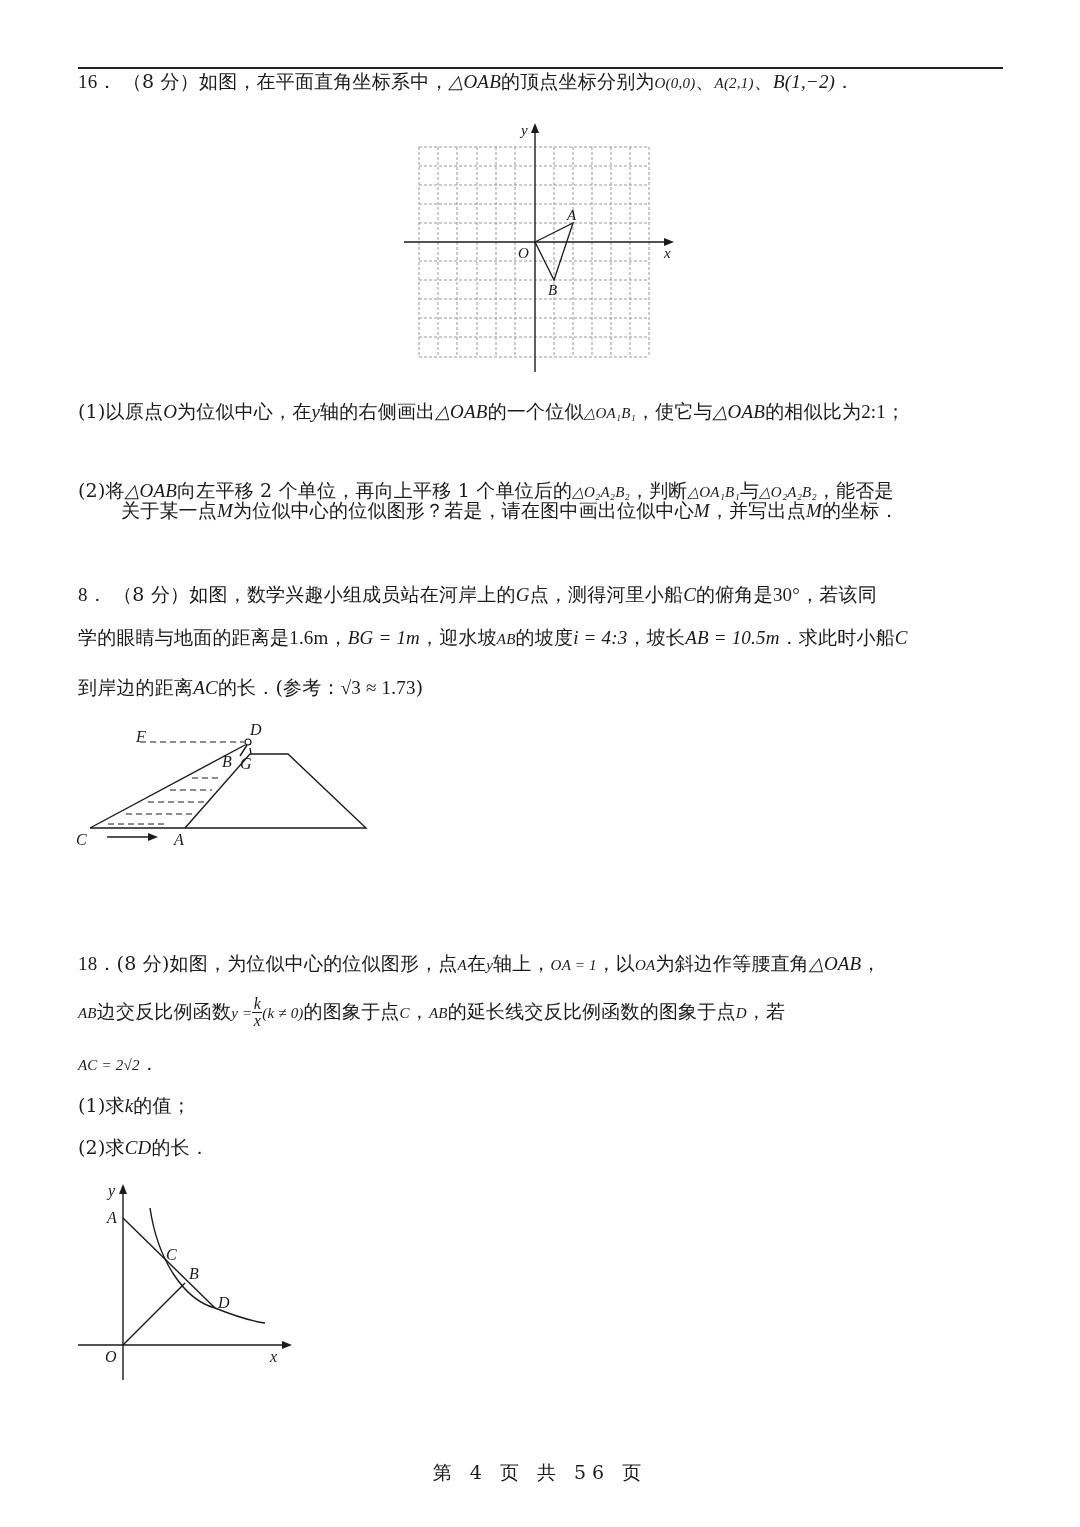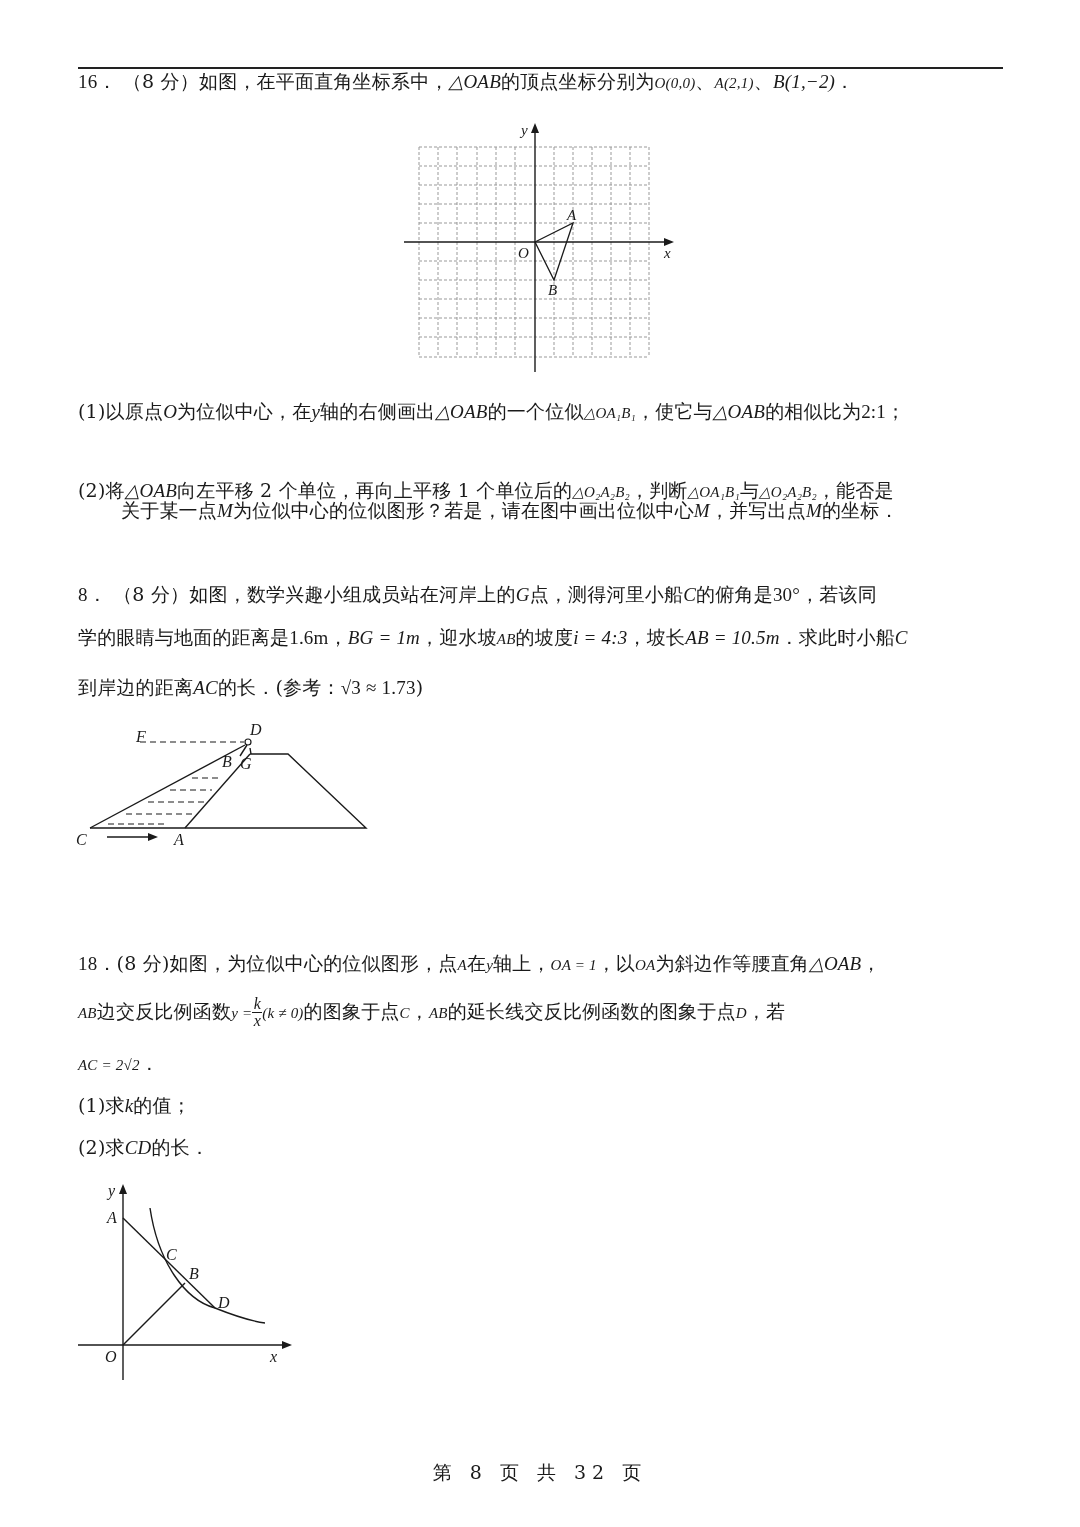--- a/index.html
+++ b/index.html
@@ -160,13 +160,13 @@
   <polygon points="123,1184 119,1194 127,1194" fill="#1a1a1a"></polygon>
   <text x="270" y="1362" font-size="16">x</text>
   <text x="108" y="1196" font-size="16">y</text>
   <text x="105" y="1362" font-size="16">O</text>
   <text x="107" y="1223" font-size="16">A</text>
   <text x="189" y="1279" font-size="16">B</text>
   <text x="166" y="1260" font-size="16">C</text>
   <text x="218" y="1308" font-size="16">D</text>
 </svg>
 
-<div class="footer">第 8 页 共 32 页</div>
+<div class="footer">第 4 页 共 56 页</div>
 
 </body></html>

